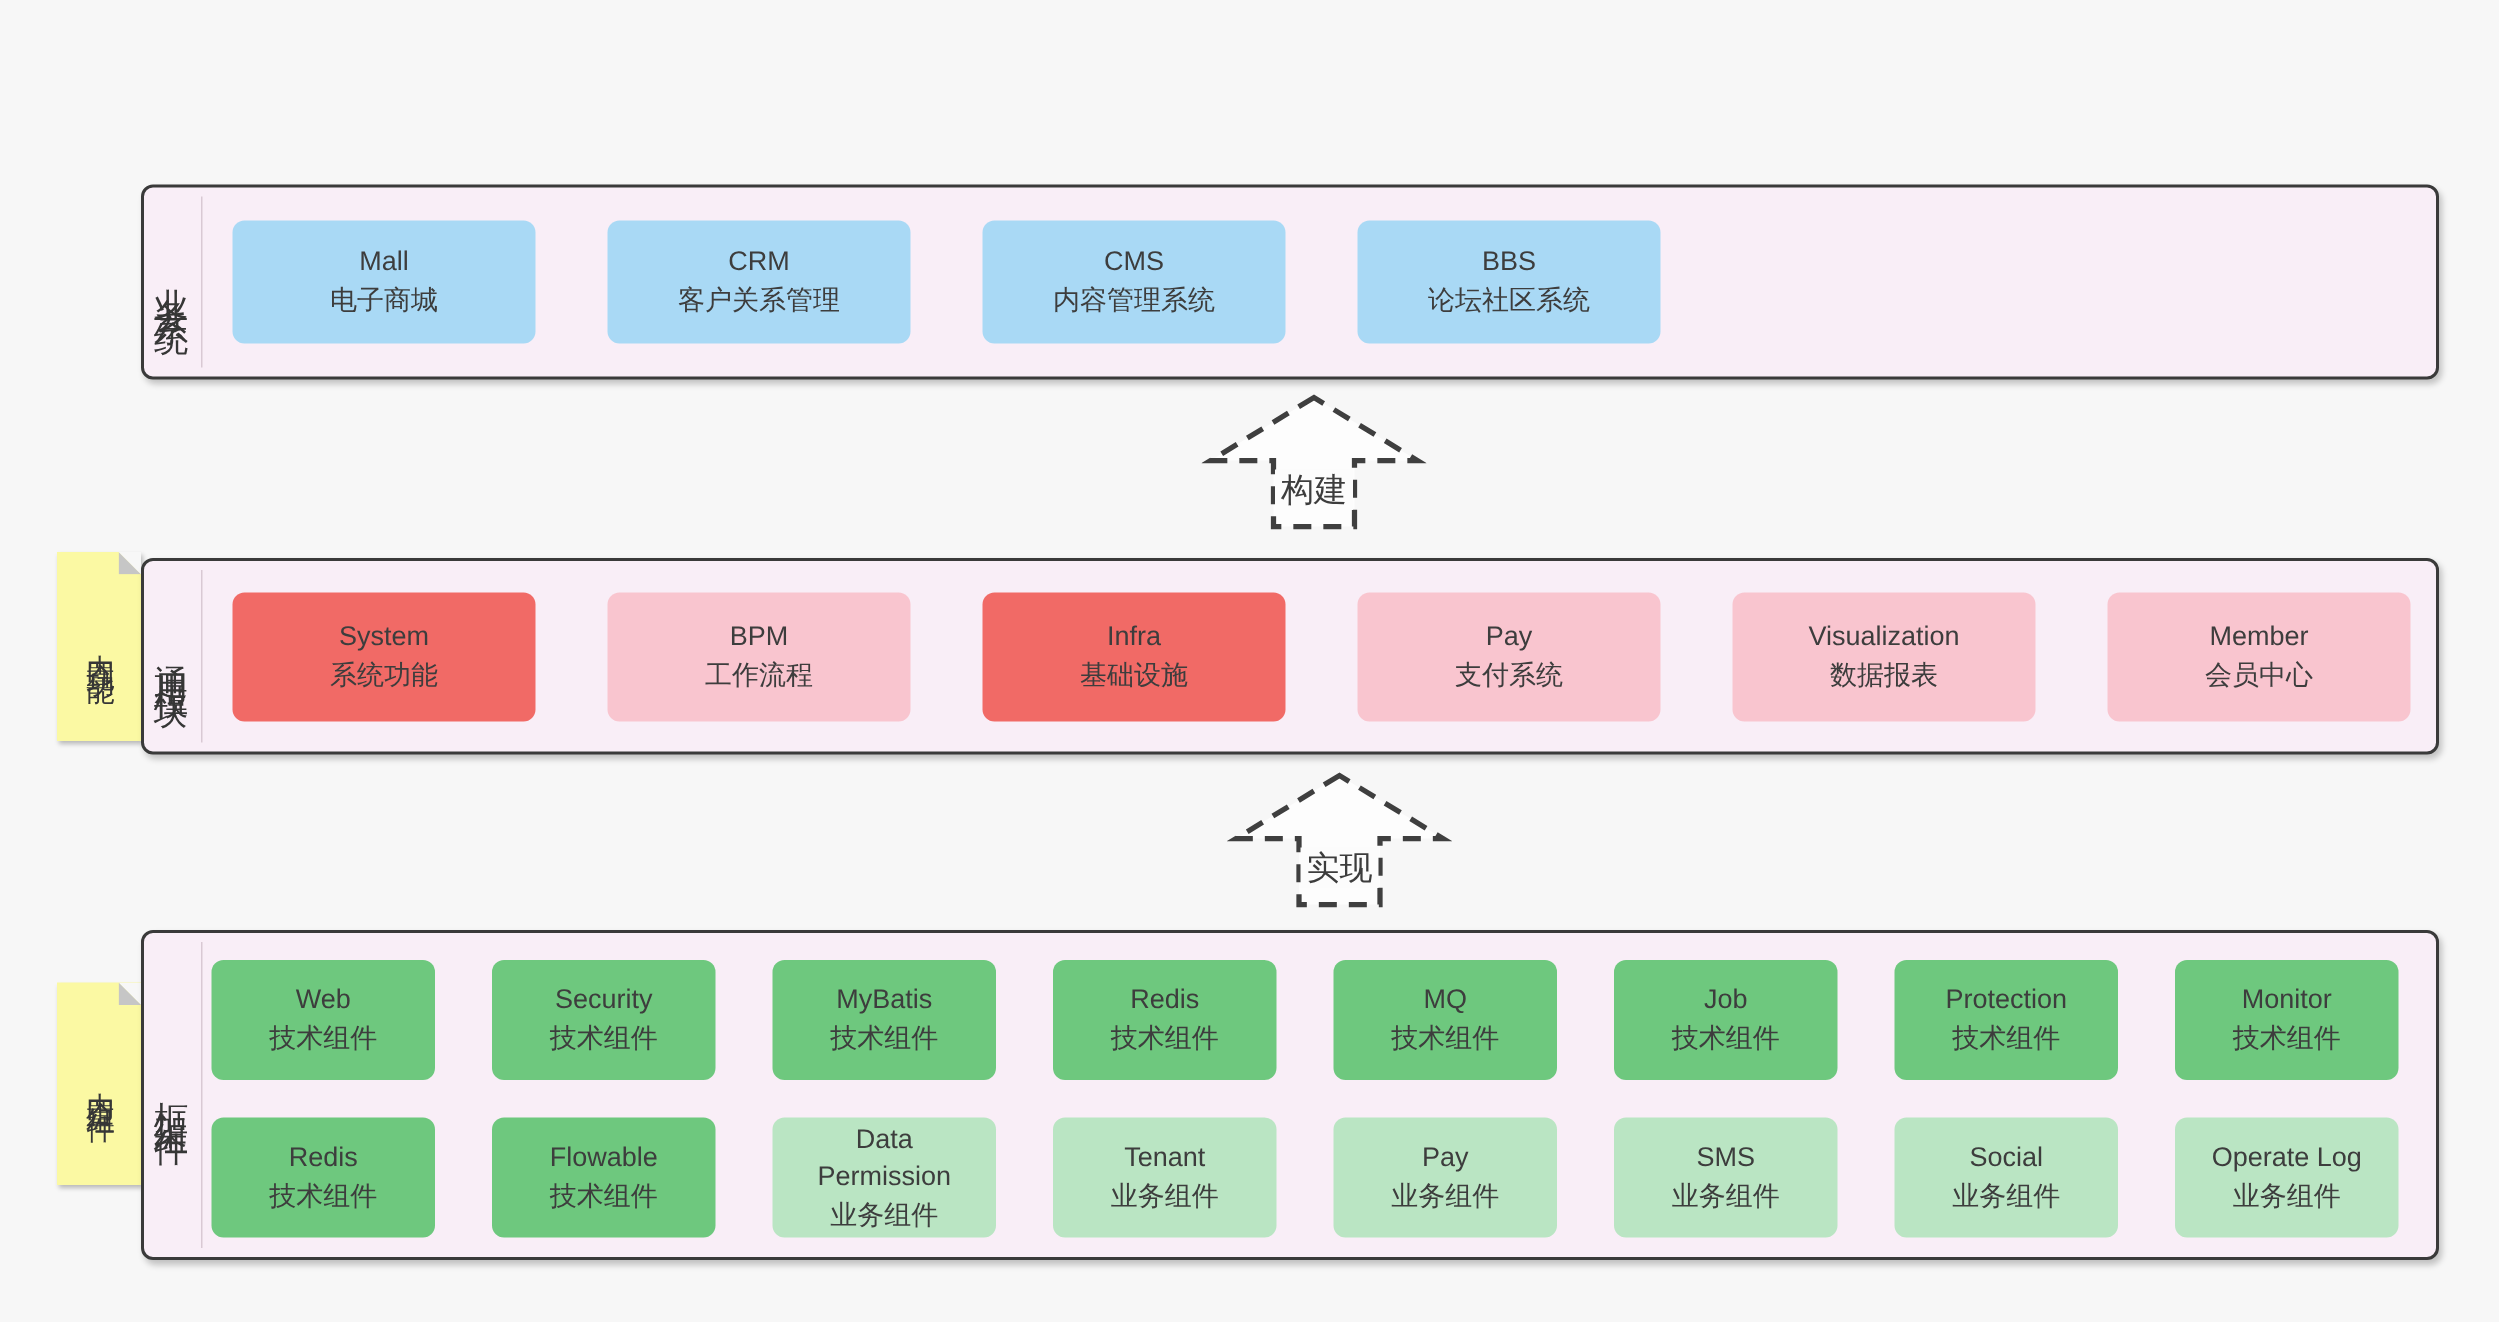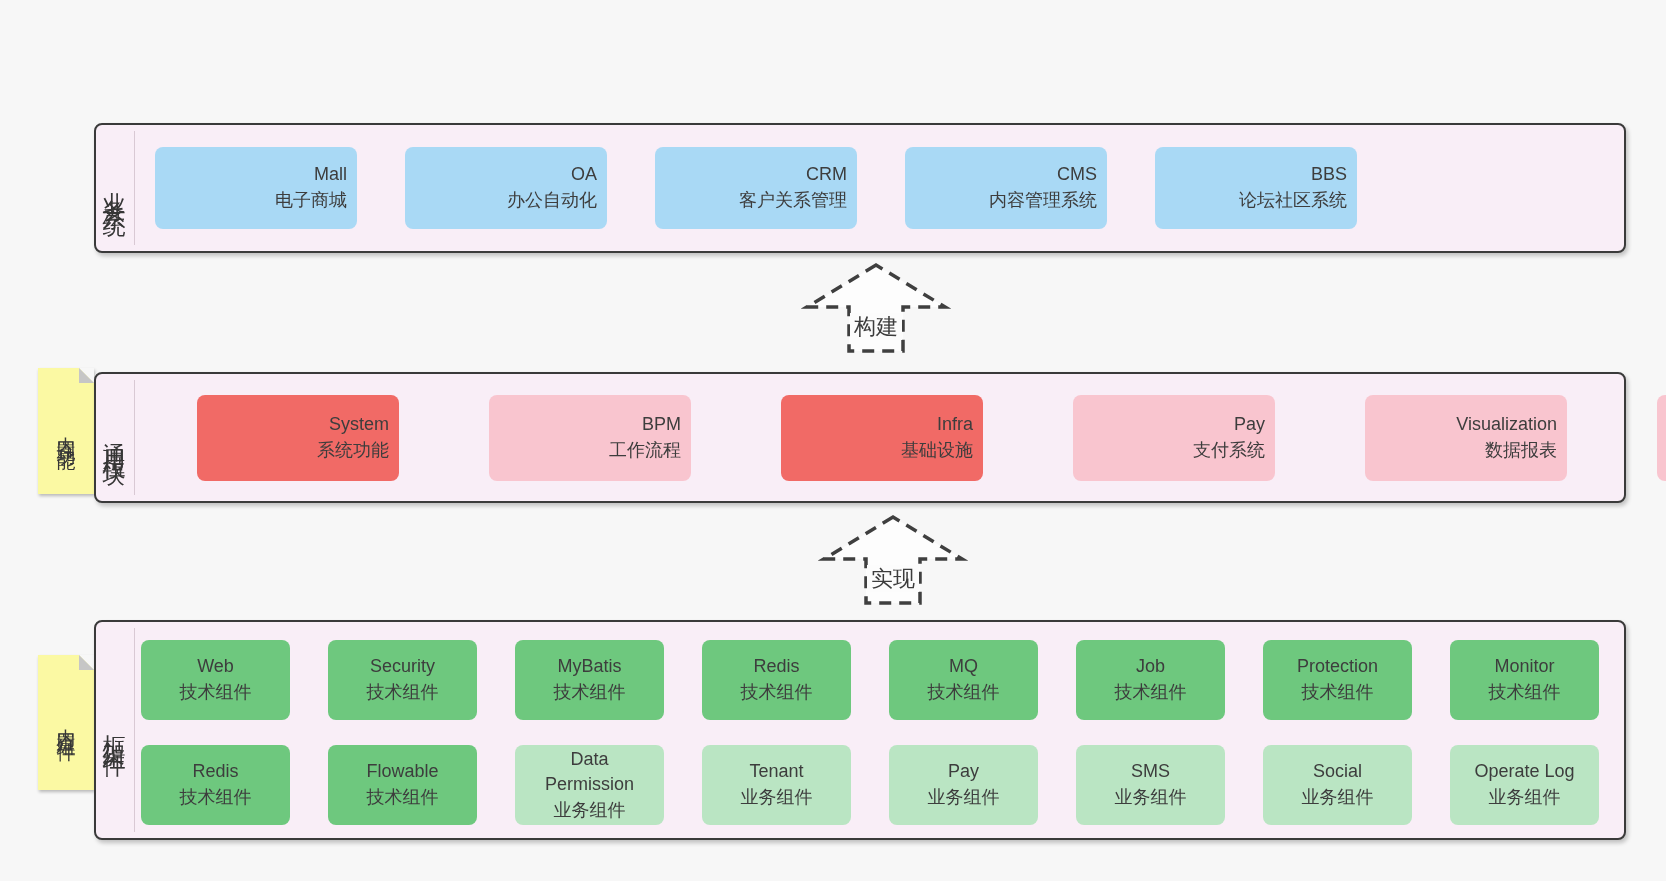--- a/index.html
+++ b/index.html
@@ -41,23 +41,23 @@
     position: absolute; left: 45px; top: 18px;
     display: grid; grid-template-columns: repeat(8, 149px);
     grid-auto-rows: 80px; column-gap: 38px; row-gap: 25px;
   }
 
   .box {
     border-radius: 8px; box-sizing: border-box;
     display: flex; flex-direction: column; align-items: center; justify-content: center;
     text-align: center; font-size: 18px; line-height: 1.42; padding: 2px 10px;
   }
-  .boxes-row .box { width: 202px; align-items: flex-end; }
+  .boxes-row .box { width: 202px; }
   #band-business .box { height: 82px; }
-  #band-modules  .box { height: 86px; margin-left: 42px; }
+  #band-modules  .box { height: 86px; }
 
   .box.blue        { background: #a9d9f5; }
   .box.red         { background: #f16a66; }
   .box.pink        { background: #f9c5cf; }
   .box.green-dark  { background: #6ec87e; }
   .box.green-light { background: #bae5c3; }
 
   
   .note {
     position: absolute; left: 38px; width: 56px;
@@ -100,24 +100,20 @@
   <div class="band" id="band-business">
     <div class="band-label">
       <span class="vtext">业务系统</span>
     </div>
     <div class="boxes-row">
       <div class="box blue">
         <div>Mall</div>
         <div>电子商城</div>
       </div>
       <div class="box blue">
-        <div>OA</div>
-        <div>办公自动化</div>
-      </div>
-      <div class="box blue">
         <div>CRM</div>
         <div>客户关系管理</div>
       </div>
       <div class="box blue">
         <div>CMS</div>
         <div>内容管理系统</div>
       </div>
       <div class="box blue">
         <div>BBS</div>
         <div>论坛社区系统</div>

